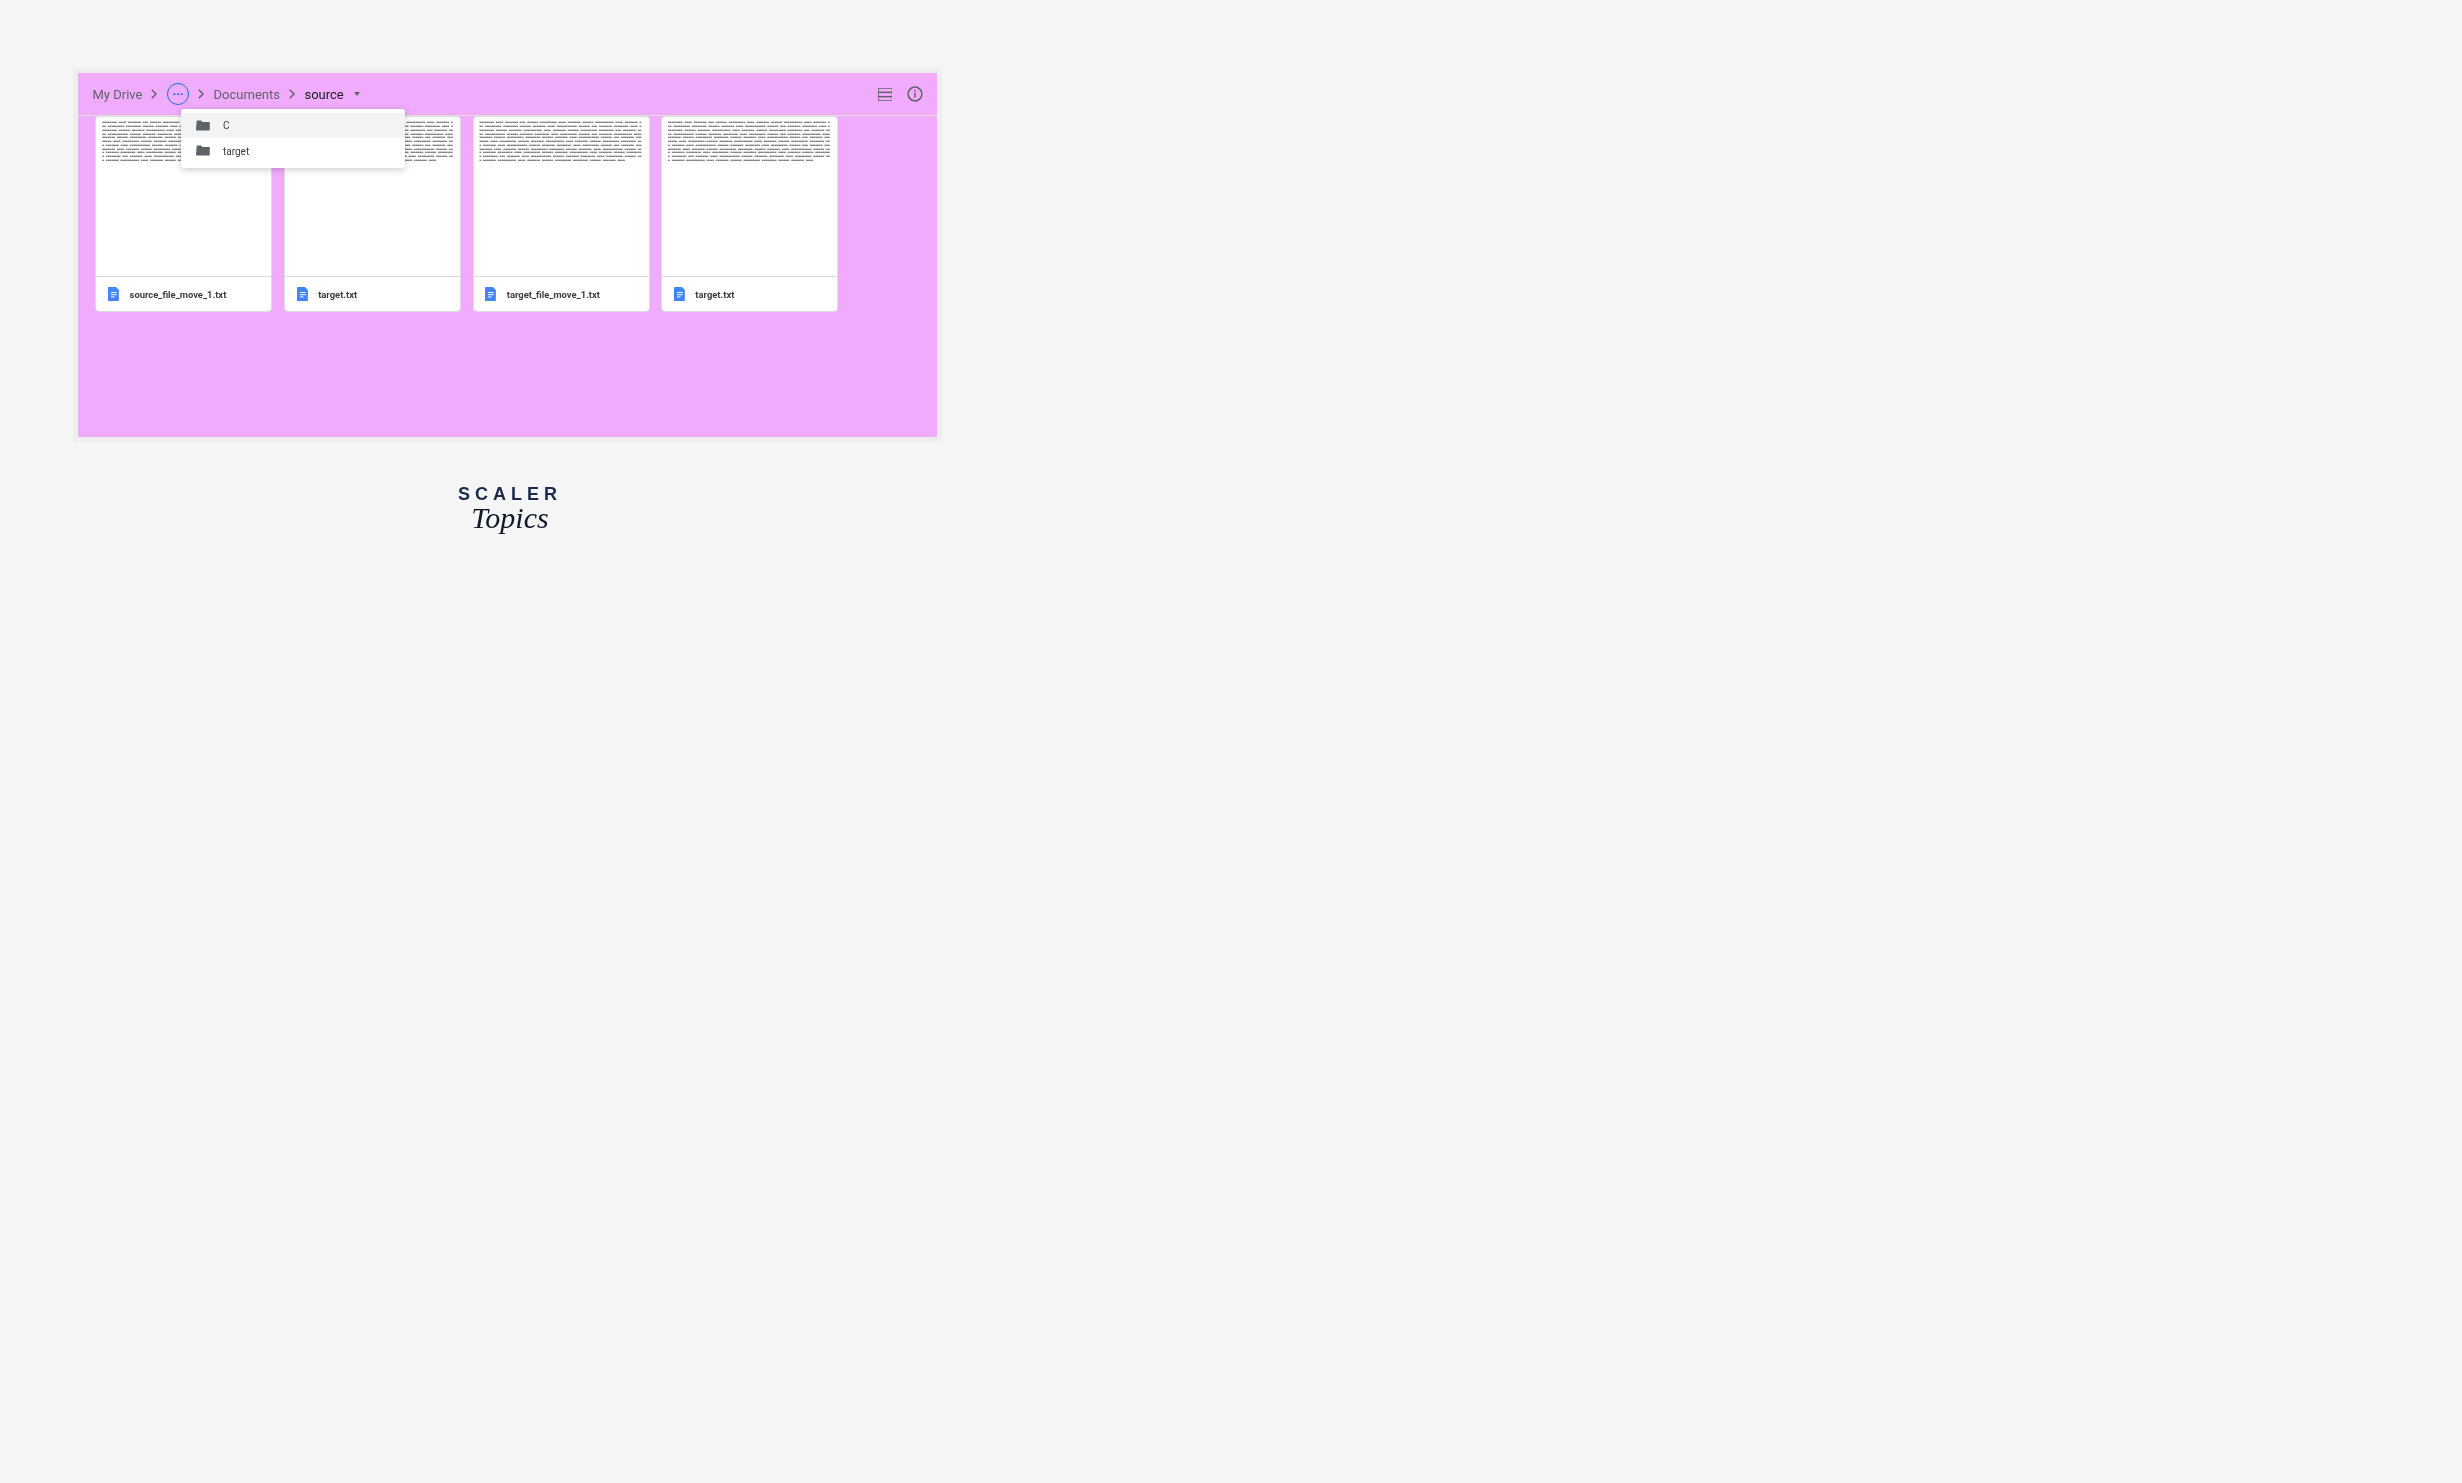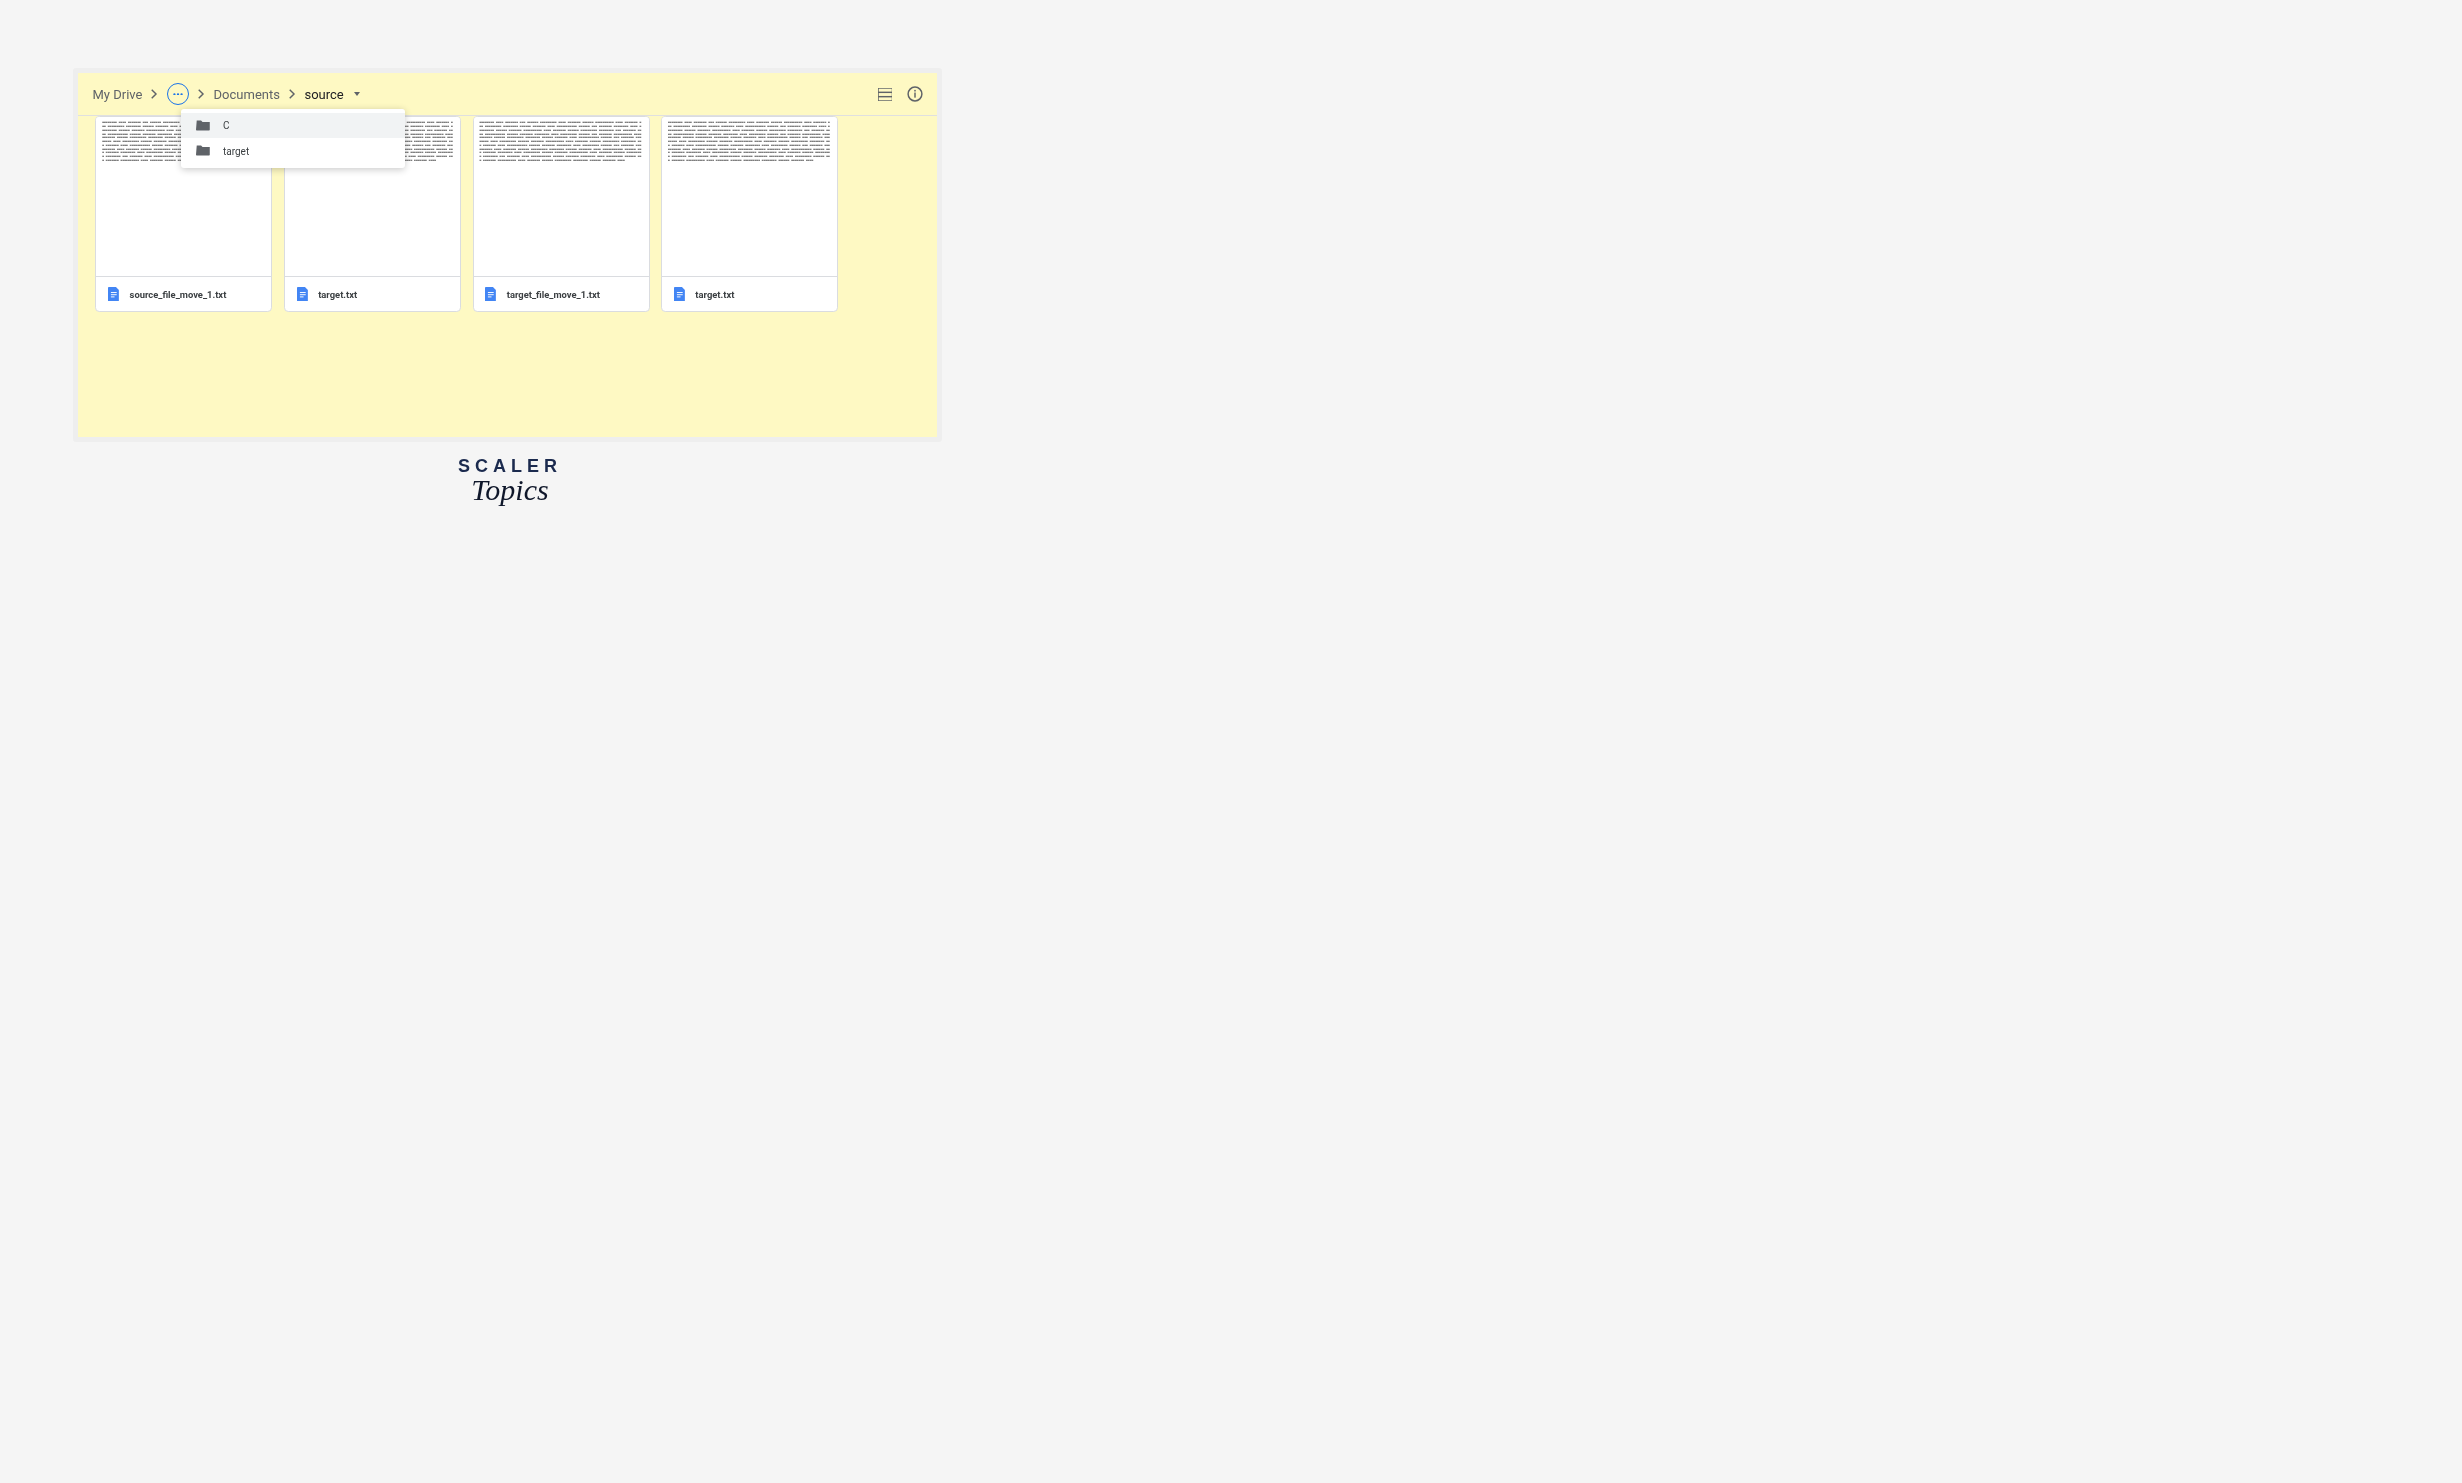--- a/index.html
+++ b/index.html
@@ -10,21 +10,21 @@
     height: 615px;
     position: relative;
     overflow: hidden;
   }
   .outer-frame {
     position: absolute;
     top: 68px;
     left: 73px;
     width: 869px;
     height: 374px;
-    background: #fef9c3;
+    background: #f0abfc;
     border: 5.8px solid #eeeeee;
     border-radius: 2.9px;
   }
   .toolbar {
     position: relative;
     height: 43px;
     border-bottom: 0.7px solid #e0e0e0;
     display: flex;
     align-items: center;
     padding: 0 14.5px;
@@ -138,21 +138,21 @@
     color: #3c4043;
     cursor: pointer;
   }
   .dd-item.hover { background: #f1f3f4; }
   .folder-ic {
     color: #5f6368;
   }
   .brand {
     position: absolute;
     left: 50%;
-    top: 456px;
+    top: 484px;
     transform: translateX(-50%);
     text-align: center;
   }
   .brand .line1 {
     font-family: Arial, sans-serif;
     font-weight: 800;
     font-size: 18px;
     letter-spacing: 5px;
     color: #1b2a4e;
   }

